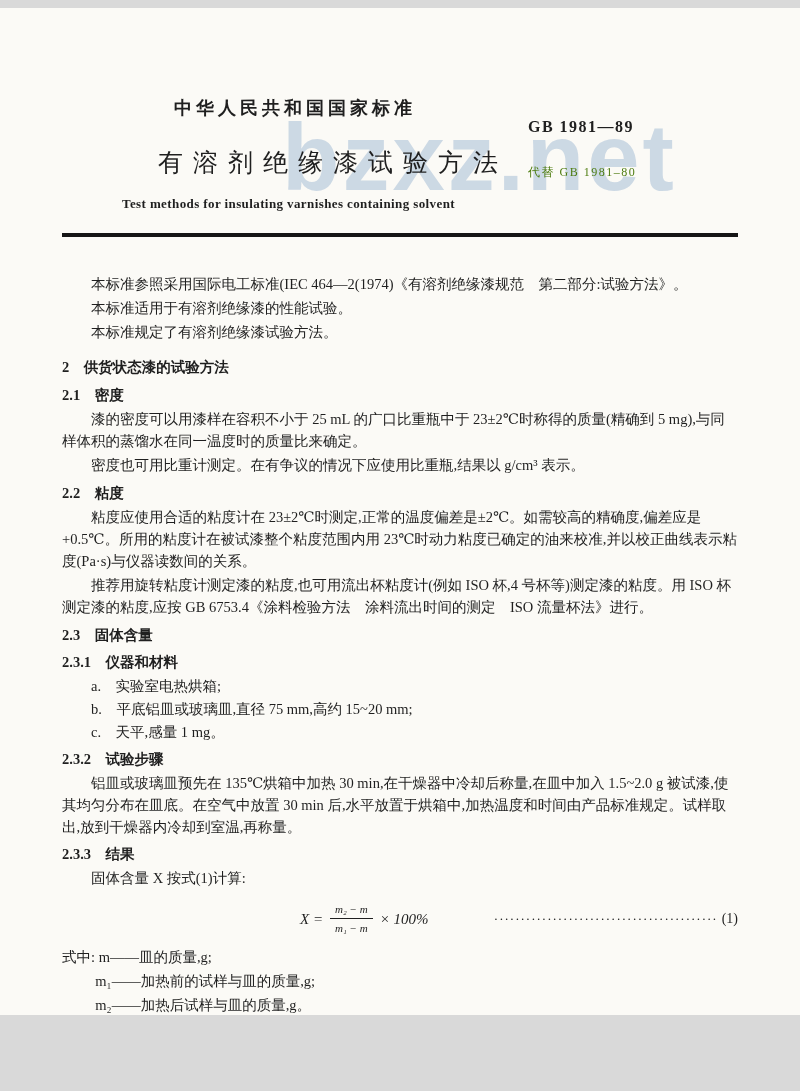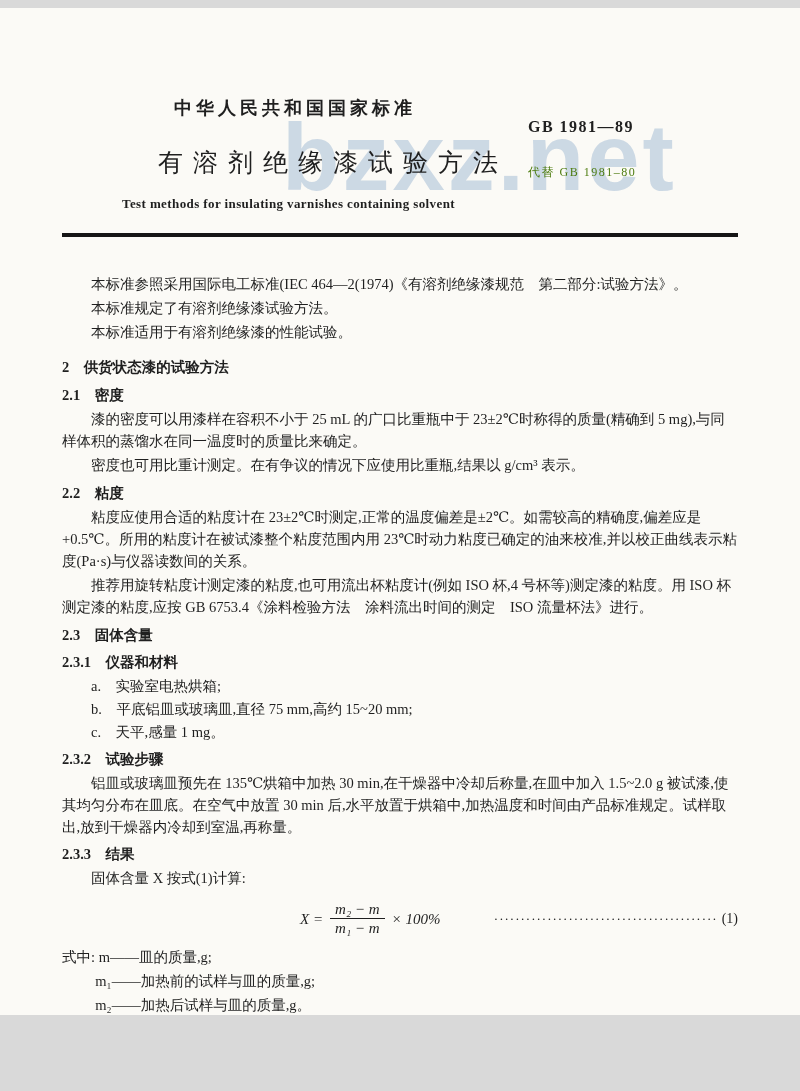--- a/index.html
+++ b/index.html
@@ -62,21 +62,21 @@
   
   .formula-row {
     display: flex; align-items: center;
     margin: 12px 0 10px 0;
   }
   .f-math {
     margin-left: 238px;
     display: inline-flex; align-items: center; gap: 7px;
     font-style: italic; font-size: 15px;
   }
-  .frac { display: inline-flex; flex-direction: column; text-align: right; font-size: 15px; line-height: 16px; }
+  .frac { display: inline-flex; flex-direction: column; text-align: right; font-size: 11px; line-height: 16px; }
   .frac .num { border-bottom: 1.2px solid #1f1f1f; padding: 0 5px 1px 5px; }
   .frac .den { padding: 1px 5px 0 5px; }
   .f-dots {
     flex: 1; overflow: hidden; white-space: nowrap;
     text-align: right; letter-spacing: 1px; font-size: 13px;
     margin: 0 4px 0 16px; color: #222;
   }
   .f-no { font-size: 14px; }
 
   .where-line { margin: 2px 0; }
@@ -109,22 +109,22 @@
       <div class="doc-title-en">Test methods for insulating varnishes containing solvent</div>
       <div class="header-right">
         <div class="std-no">GB 1981—89</div>
         <div class="replaces">代替 GB 1981–80</div>
       </div>
       <div class="rule-thick"></div>
     </div>
 
     <div class="body-text">
       <p class="para">本标准参照采用国际电工标准(IEC 464—2(1974)《有溶剂绝缘漆规范　第二部分:试验方法》。</p>
+      <p class="para">本标准适用于有溶剂绝缘漆的性能试验。</p>
       <p class="para">本标准规定了有溶剂绝缘漆试验方法。</p>
-      <p class="para">本标准适用于有溶剂绝缘漆的性能试验。</p>
       <p class="h1">2　供货状态漆的试验方法</p>
       <p class="h2">2.1　密度</p>
       <p class="para">漆的密度可以用漆样在容积不小于 25 mL 的广口比重瓶中于 23±2℃时称得的质量(精确到 5 mg),与同样体积的蒸馏水在同一温度时的质量比来确定。</p>
       <p class="para">密度也可用比重计测定。在有争议的情况下应使用比重瓶,结果以 g/cm³ 表示。</p>
       <p class="h2">2.2　粘度</p>
       <p class="para">粘度应使用合适的粘度计在 23±2℃时测定,正常的温度偏差是±2℃。如需较高的精确度,偏差应是+0.5℃。所用的粘度计在被试漆整个粘度范围内用 23℃时动力粘度已确定的油来校准,并以校正曲线表示粘度(Pa·s)与仪器读数间的关系。</p>
       <p class="para">推荐用旋转粘度计测定漆的粘度,也可用流出杯粘度计(例如 ISO 杯,4 号杯等)测定漆的粘度。用 ISO 杯测定漆的粘度,应按 GB 6753.4《涂料检验方法　涂料流出时间的测定　ISO 流量杯法》进行。</p>
       <p class="h2">2.3　固体含量</p>
       <p class="h3">2.3.1　仪器和材料</p>
       <p class="li">a.　实验室电热烘箱;</p>

